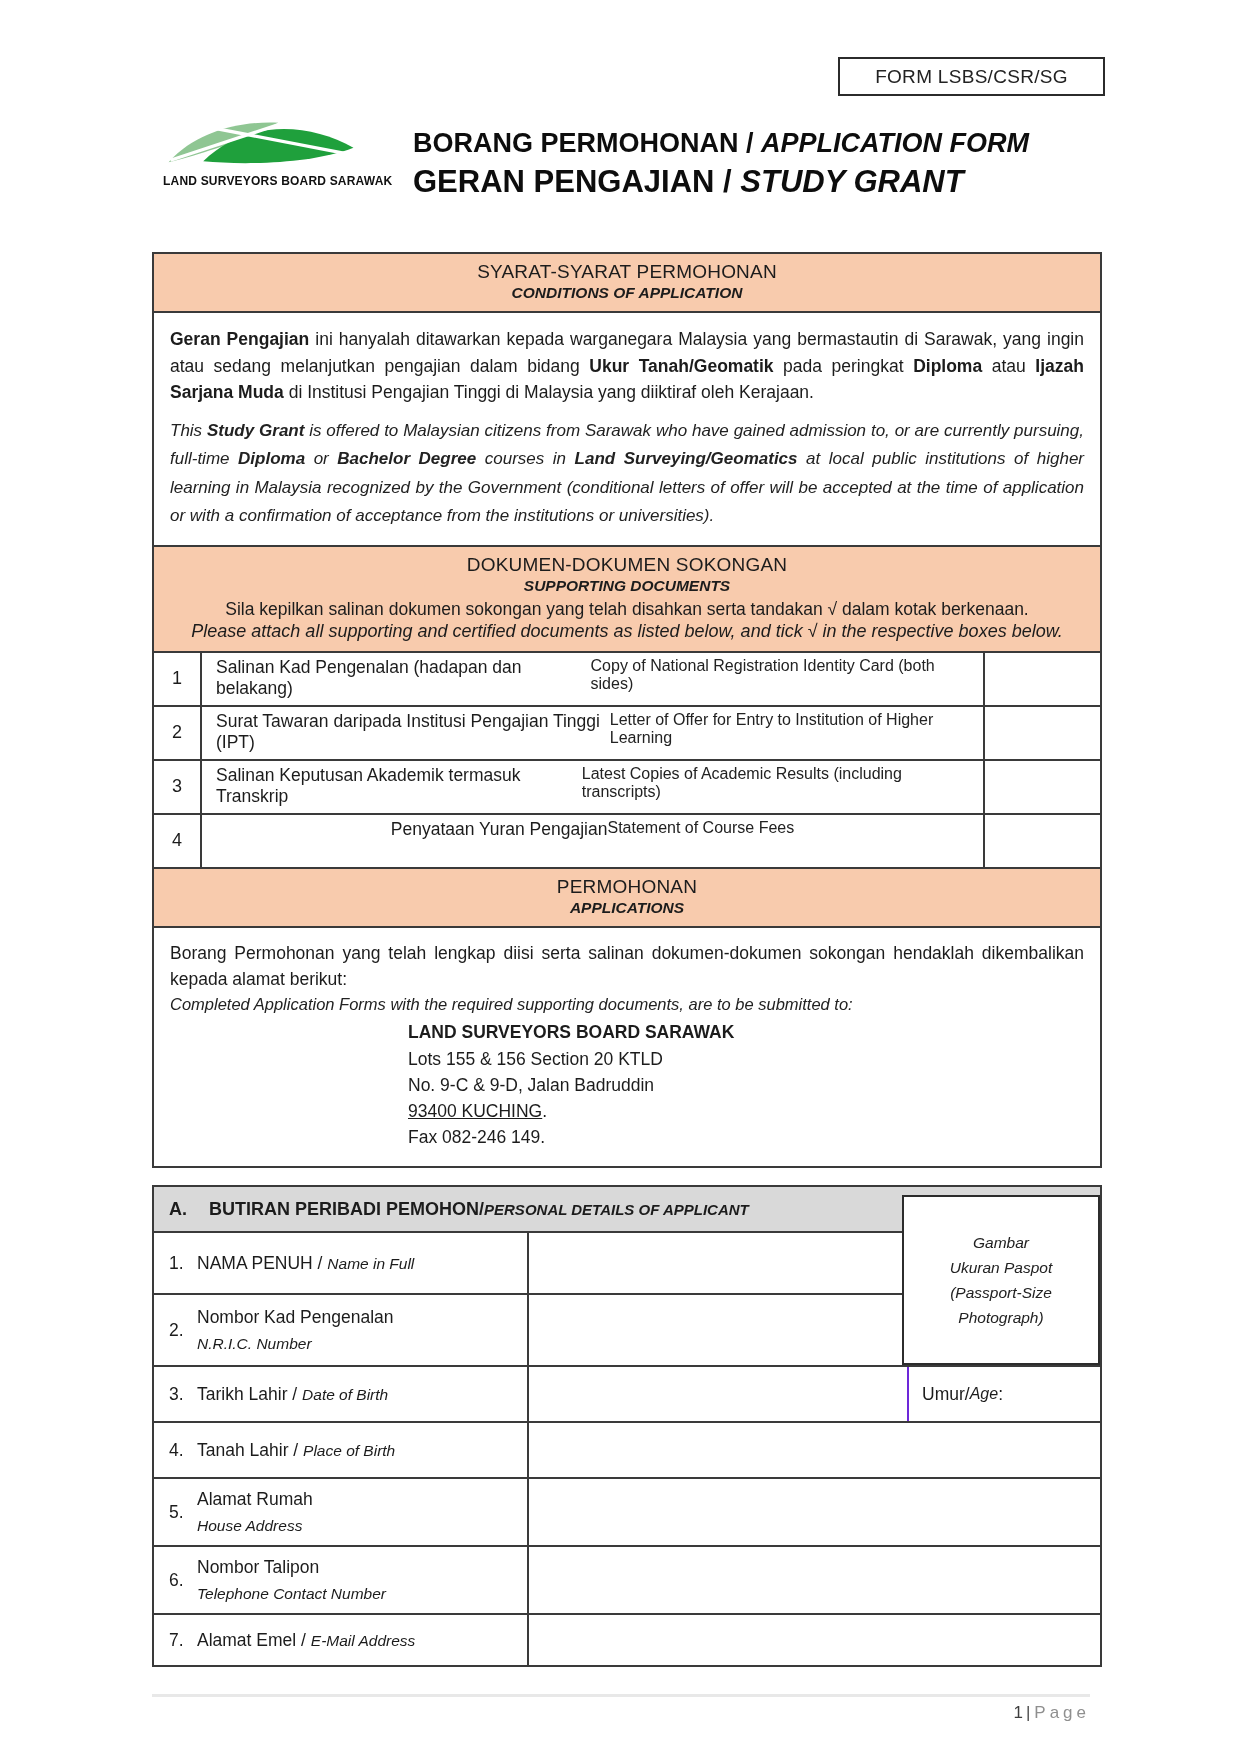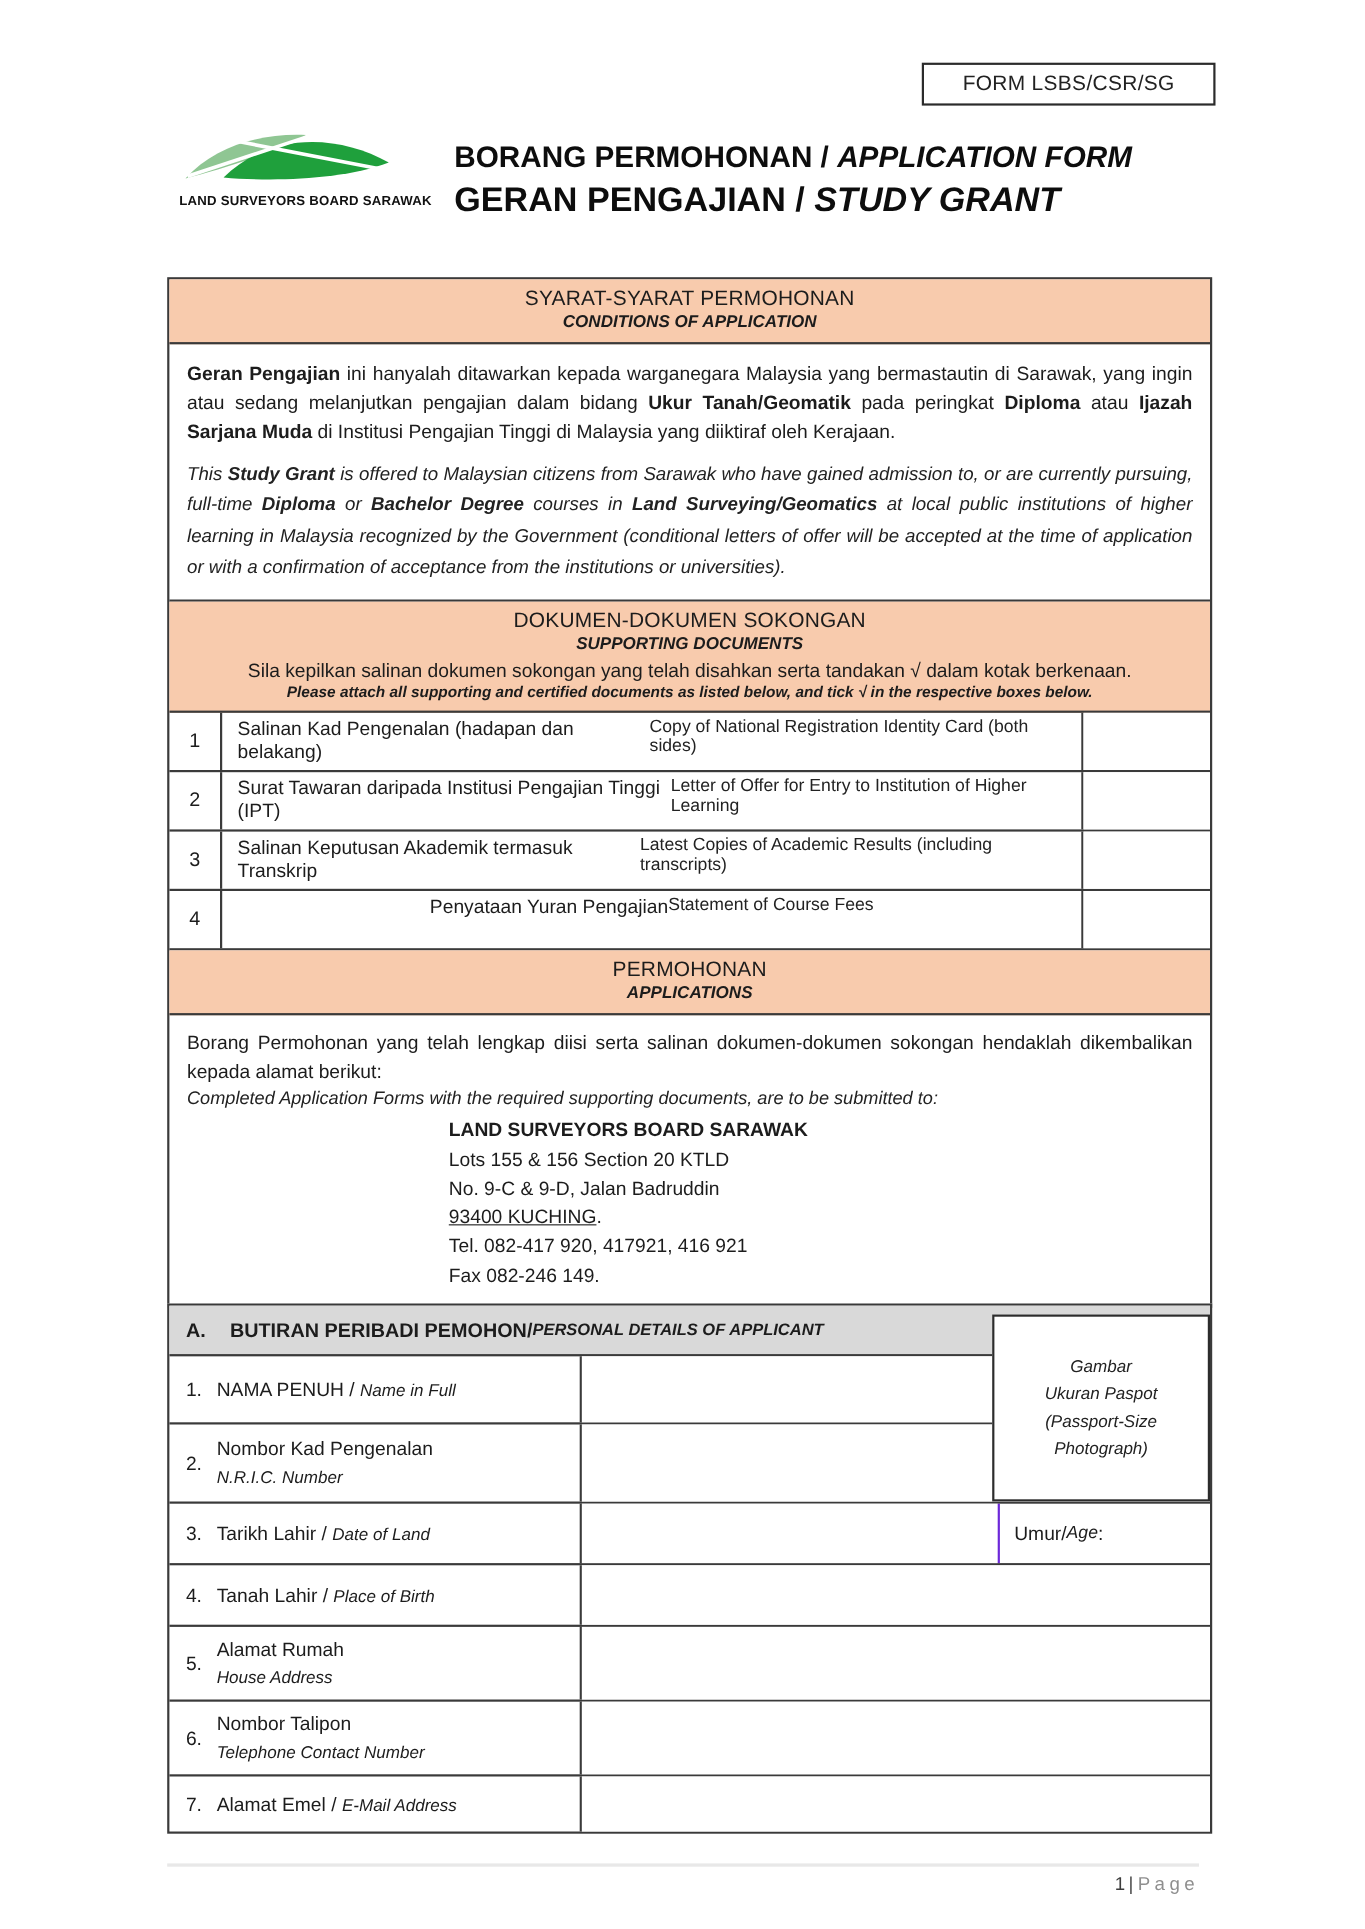--- a/index.html
+++ b/index.html
@@ -31,21 +31,21 @@
 
   
   .main-table {
     position:absolute; left:152px; top:252px; width:950px;
     border:2px solid #3a3a3a; background:#fff;
   }
   .sec-head { background:var(--peach,#F8CBAD); text-align:center; border-bottom:2px solid #3a3a3a; padding:7px 12px 9px; }
   .h-my { font-weight:400; font-size:19px; letter-spacing:0.2px; }
   .h-en { font-weight:700; font-style:italic; font-size:15.5px; margin-top:1px; }
   .note-my { font-size:17.5px; margin-top:4px; }
-  .note-en { font-size:14px; font-style:italic; margin-top:1px;font-weight:bold; }
+  .note-en { font-size:18px; font-style:italic; margin-top:1px; }
 
   .cond-body { padding:13px 16px 14px; border-bottom:2px solid #3a3a3a; }
   .cond-body .p-my { font-size:17.5px; line-height:1.52; text-align:justify; }
   .cond-body .p-en { font-size:17px; line-height:1.68; text-align:justify; font-style:italic; margin-top:11px; color:#222; }
 
   .doc-row { display:grid; grid-template-columns:48px 1fr 115px; min-height:54px; border-bottom:2px solid #3a3a3a; }
   .doc-num { display:flex; align-items:center; justify-content:center; font-size:18px; border-right:2px solid #3a3a3a; }
   .doc-desc { padding:4px 14px; border-right:2px solid #3a3a3a; display:flex; justify-content:center; }
   .d-my { font-size:17.5px; }
   .d-en { font-size:16px; color:#222; }
@@ -184,21 +184,20 @@
     </div>
 
     <div class="apps-body">
       <p class="p-my">Borang Permohonan yang telah lengkap diisi serta salinan dokumen-dokumen sokongan hendaklah dikembalikan kepada alamat berikut:</p>
       <p class="p-en">Completed Application Forms with the required supporting documents, are to be submitted to:</p>
       <div class="address">
         <div class="addr-name">LAND SURVEYORS BOARD SARAWAK</div>
         <div>Lots 155 &amp; 156 Section 20 KTLD</div>
         <div>No. 9-C &amp; 9-D, Jalan Badruddin</div>
         <div><span class="u">93400 KUCHING</span><span>.</span></div>
-        <div>Tel. 082-417 920, 417921, 416 921</div>
         <div>Fax 082-246 149.</div>
       </div>
     </div>
   </div>
 
   <div class="sectionA">
     <div class="sa-head">
       <span class="letter">A.</span>
       <span class="t-my">BUTIRAN PERIBADI PEMOHON</span>
         <span class="t-sep"> / </span>
@@ -221,21 +220,21 @@
       <div class="sa-label stacked">
         <span class="num">2.</span>
         <span class="lbl"><span>Nombor Kad Pengenalan</span><span class="i en en-line">N.R.I.C. Number</span></span>
       </div>
       <div class="sa-input"></div>
     </div>
 
     <div class="sa-row with-age" style="min-height:56px">
       <div class="sa-label">
         <span class="num">3.</span>
-        <span class="lbl"><span>Tarikh Lahir</span><span> / </span><span class="i en">Date of Land</span></span>
+        <span class="lbl"><span>Tarikh Lahir</span><span> / </span><span class="i en">Date of Birth</span></span>
       </div>
       <div class="sa-input"></div>
       <div class="age-cell">
         <span>Umur</span>
           <span> / </span>
           <span class="i en">Age</span>
           <span> :</span>
       </div>
     </div>
 

